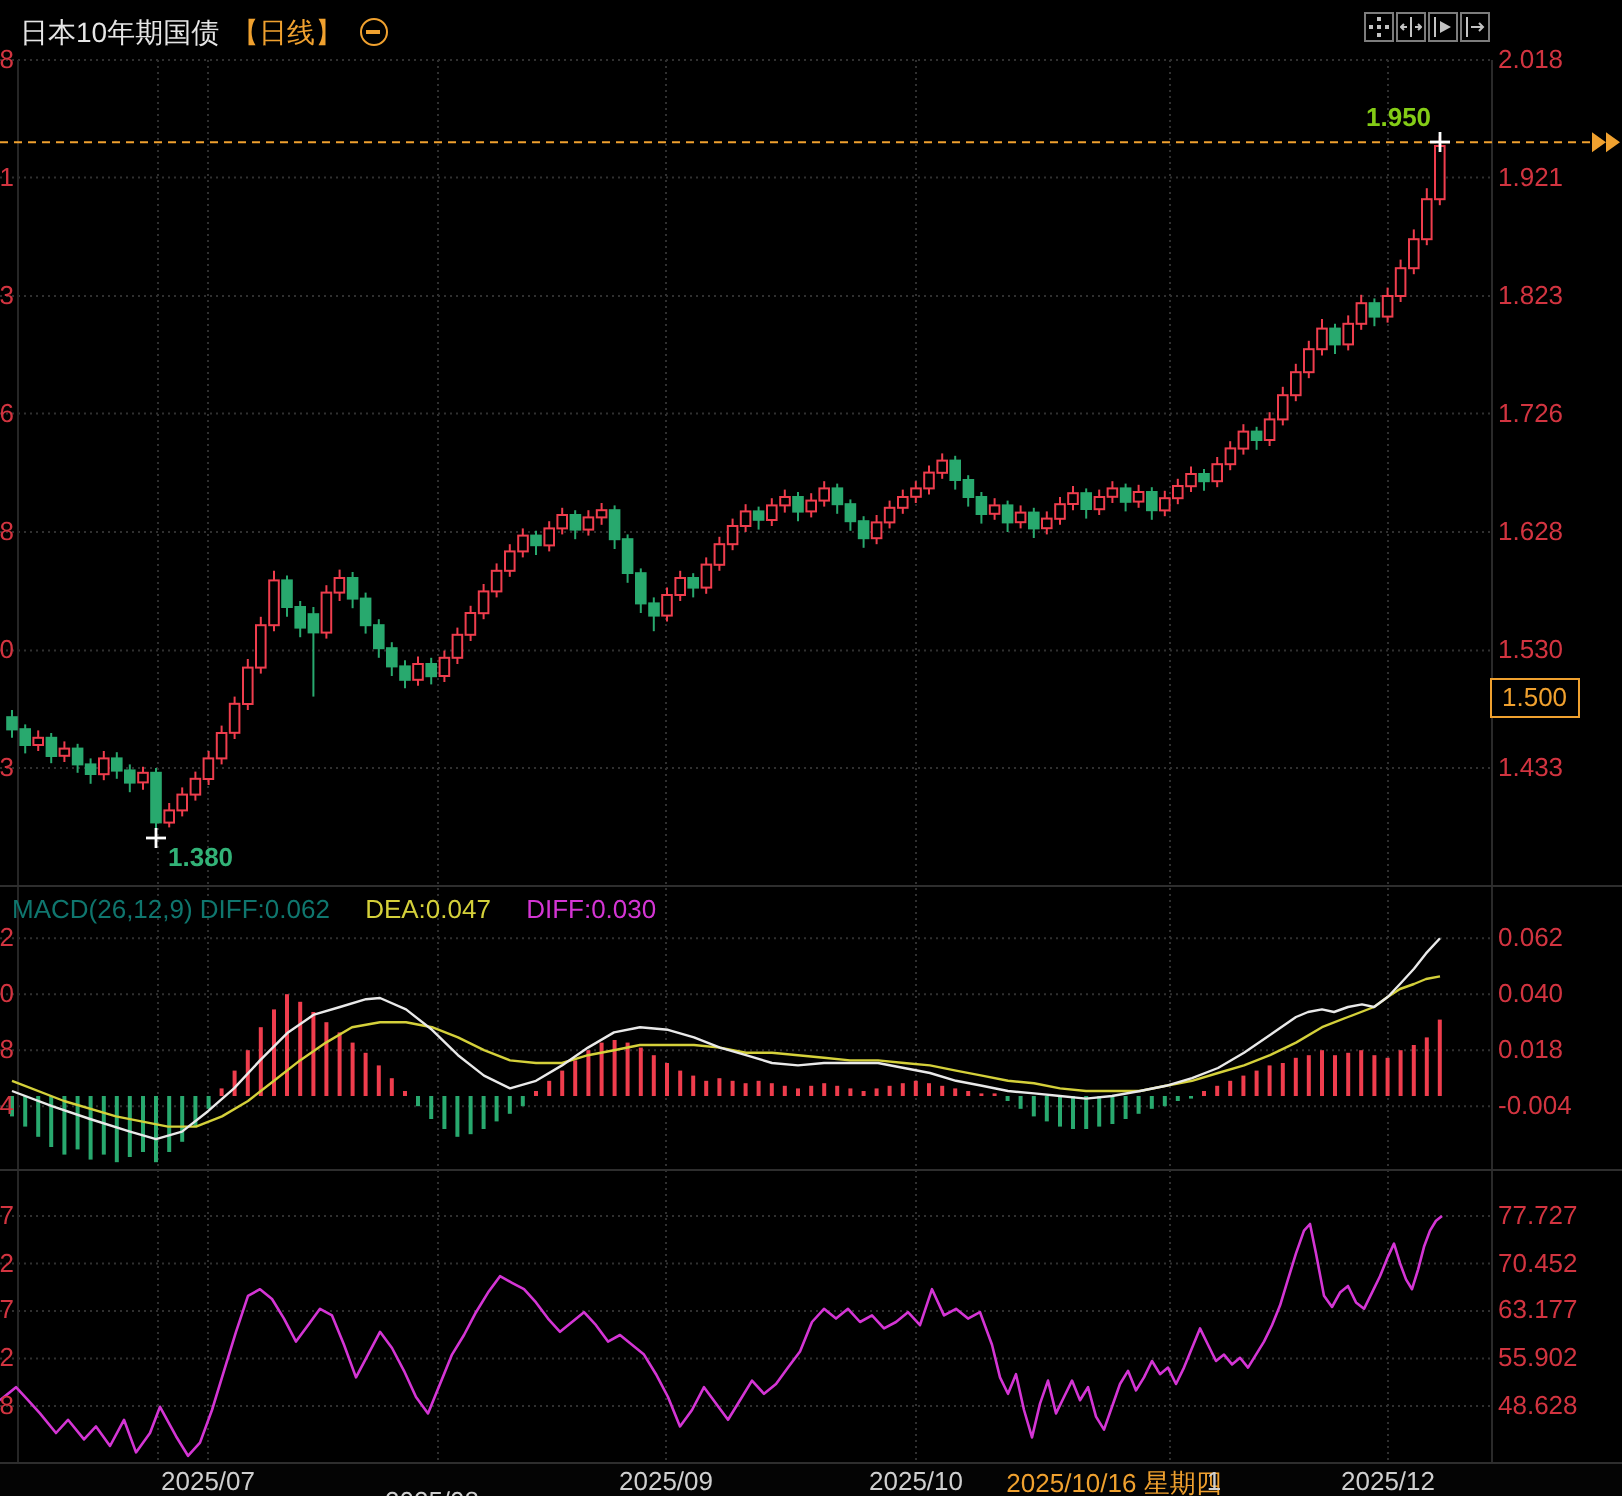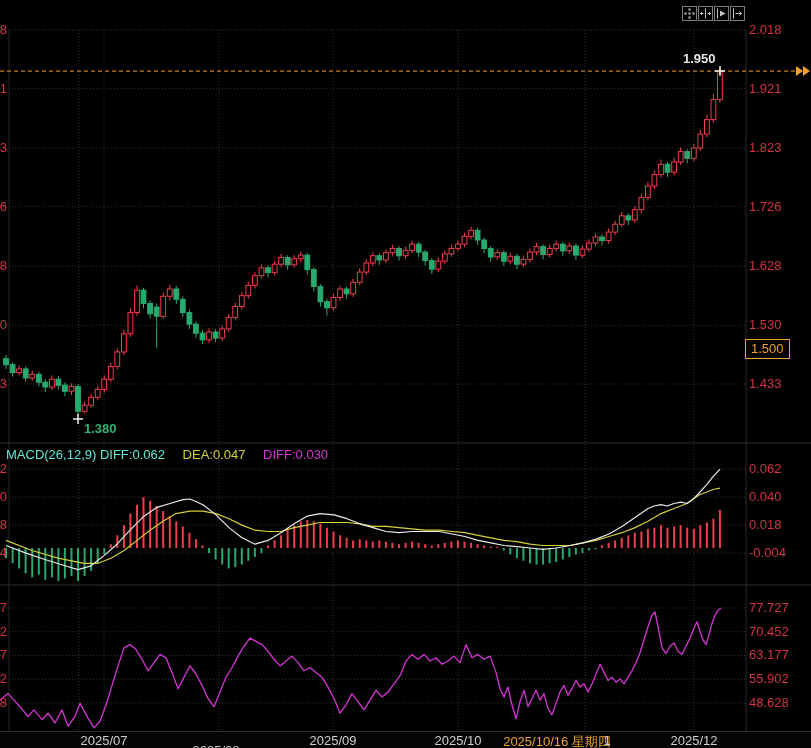--- a/index.html
+++ b/index.html
@@ -6,34 +6,34 @@
   #root{position:relative;width:811px;height:748px;background:#000;overflow:hidden;
         font-family:"Liberation Sans",sans-serif;-webkit-font-smoothing:antialiased;}
   #chart-svg{position:absolute;left:0;top:0;}
   #labels{position:absolute;left:0;top:0;width:811px;height:748px;pointer-events:none;}
   .pane-header{position:absolute;font-size:13px;white-space:nowrap;z-index:5;}
   .main-header{left:10px;top:7px;font-size:14px;color:#e6e6e6;}
   .main-header .orange{color:#f0a12f;margin-left:2px;}
   .circle-minus{display:inline-block;width:12px;height:12px;border:1px solid #f0a12f;border-radius:50%;
                 position:relative;top:2px;margin-left:5px;}
   .circle-minus .cm-bar{position:absolute;left:2px;top:5px;width:7px;height:1.5px;background:#f0a12f;display:block;}
-  .ind-header .w{color:#5eead4;}
+  .ind-header .w{color:#0f766e;}
   .ind-header .y{color:#d4d03a;margin-left:14px;}
   .ind-header .m{color:#d435d4;margin-left:14px;}
   #macd-header{left:6px;top:447px;}
   #rsi-header{left:6px;top:590px;}
   .toolbar{position:absolute;left:682px;top:6px;display:flex;z-index:6;}
   .tbtn{width:15px;height:15px;margin-right:1px;padding:0;background:transparent;border:1px solid #7d7d7d;
         box-sizing:border-box;display:flex;align-items:center;justify-content:center;cursor:pointer;}
   .tbtn svg{display:block;}
   .axlbl{position:absolute;font-size:13px;line-height:16px;height:16px;color:#d23440;white-space:nowrap;}
   .axlbl.partial{width:52px;text-align:right;}
   .alert-badge{position:absolute;border:1px solid #f0a12f;color:#f0a12f;background:#000;font-size:13px;
                line-height:16px;padding:1px 5px;z-index:4;}
-  .price-flag{position:absolute;color:#e5e5e5;font-size:13px;font-weight:bold;z-index:4;}
+  .price-flag{position:absolute;color:#84cc16;font-size:13px;font-weight:bold;z-index:4;}
   .low-flag{position:absolute;color:#32b277;font-size:13px;font-weight:bold;z-index:4;}
   .xaxis-bar{position:absolute;left:0;top:731px;width:811px;height:17px;background:#040404;
              border-top:1px solid #2e2e2e;z-index:5;text-align:right;}
   .xlbl{position:absolute;top:1px;font-size:13px;color:#cfcfcf;transform:translateX(-50%);white-space:nowrap;}
   .xlbl.highlight{color:#f0a12f;}
   .watermark{position:absolute;left:678px;top:692px;font-size:34px;font-weight:500;color:#f4f4f4;
              letter-spacing:2px;z-index:6;text-shadow:0 0 2px #555;}
 </style>
 </head>
 <body>
@@ -402,20 +402,25 @@
       <polyline points="0,700.1 8,693.6 14,700.1 20,706.7 28,716.5 34,709.9 42,719.7 48,713.2 55,723.0 62,709.9 68,726.2 75,716.5 80,703.4 88,718.1 94,727.9 100,721.3 106,705.0 112,685.4 118,665.9 124,647.9 130,644.6 136,649.5 142,659.3 148,670.8 154,662.6 160,654.4 166,657.7 172,672.4 178,688.7 184,677.3 190,665.9 196,674.0 202,685.4 208,698.5 214,706.7 220,692.0 226,677.3 232,667.5 238,656.1 244,646.3 250,638.1 256,641.4 262,644.6 268,651.2 274,659.3 280,665.9 286,661.0 292,656.1 298,662.6 304,670.8 310,667.5 316,672.4 322,677.3 328,687.1 334,698.5 340,713.2 346,705.0 352,693.6 358,701.8 364,709.9 370,700.1 376,690.3 382,696.9 388,692.0 394,683.8 400,675.7 406,661.0 412,654.4 418,659.3 424,654.4 430,661.0 436,657.7 442,664.2 448,661.0 454,656.1 460,662.6 466,644.6 472,657.7 478,654.4 484,659.3 490,656.1 496,672.4 500,688.7 504,696.9 508,687.1 512,705.0 516,718.7 520,701.8 524,690.3 528,706.7 532,698.5 536,690.3 540,700.1 544,693.6 548,708.3 552,714.8 556,703.4 560,692.0 564,685.4 568,695.2 572,688.7 576,680.5 580,687.1 584,683.8 588,692.0 592,683.8 596,674.0 600,664.2 604,672.4 608,680.5 612,677.3 616,682.2 620,678.9 624,683.8 628,677.3 632,670.8 636,662.6 640,652.8 644,639.7 648,626.7 652,615.3 655,612.0 658,626.7 662,647.9 666,653.5 670,646.3 674,643.0 678,651.2 682,654.4 686,646.3 690,638.1 694,628.3 697,621.8 700,631.6 703,639.7 706,644.6 709,634.9 712,623.4 715,615.3 718,610.4 721,608.0" fill="none" stroke="#d435d4" stroke-width="1.3" stroke-linejoin="round"></polyline>
       <line x1="0" y1="71.1" x2="795" y2="71.1" stroke="#f0a12f" stroke-dasharray="4,3"></line>
       <path d="M796,66.1 l7,5 l-7,5 Z" fill="#f0a12f"></path>
       <path d="M803,66.1 l7,5 l-7,5 Z" fill="#f0a12f"></path>
       <line x1="73" y1="419" x2="83" y2="419" stroke="#ffffff" stroke-width="1.4"></line>
       <line x1="78" y1="414" x2="78" y2="424" stroke="#ffffff" stroke-width="1.4"></line>
       <line x1="715" y1="71" x2="725" y2="71" stroke="#ffffff" stroke-width="1.4"></line>
       <line x1="720" y1="66" x2="720" y2="76" stroke="#ffffff" stroke-width="1.4"></line>
     </svg>
 
+  <div class="pane-header main-header">
+    <span>日本10年期国债</span>
+    <span class="orange">【日线】</span>
+    <span class="circle-minus"><span class="cm-bar"></span></span>
+  </div>
 
   <div class="toolbar">
     <button class="tbtn">
       <svg width="11" height="11" viewBox="0 0 11 11">
           <g fill="#c4c4c4">
         <rect x="4.5" y="0.5" width="2" height="2"></rect>
             <rect x="4.5" y="8.5" width="2" height="2"></rect>
         <rect x="0.5" y="4.5" width="2" height="2"></rect>
             <rect x="8.5" y="4.5" width="2" height="2"></rect>
         <rect x="4.5" y="4.5" width="2" height="2"></rect>

